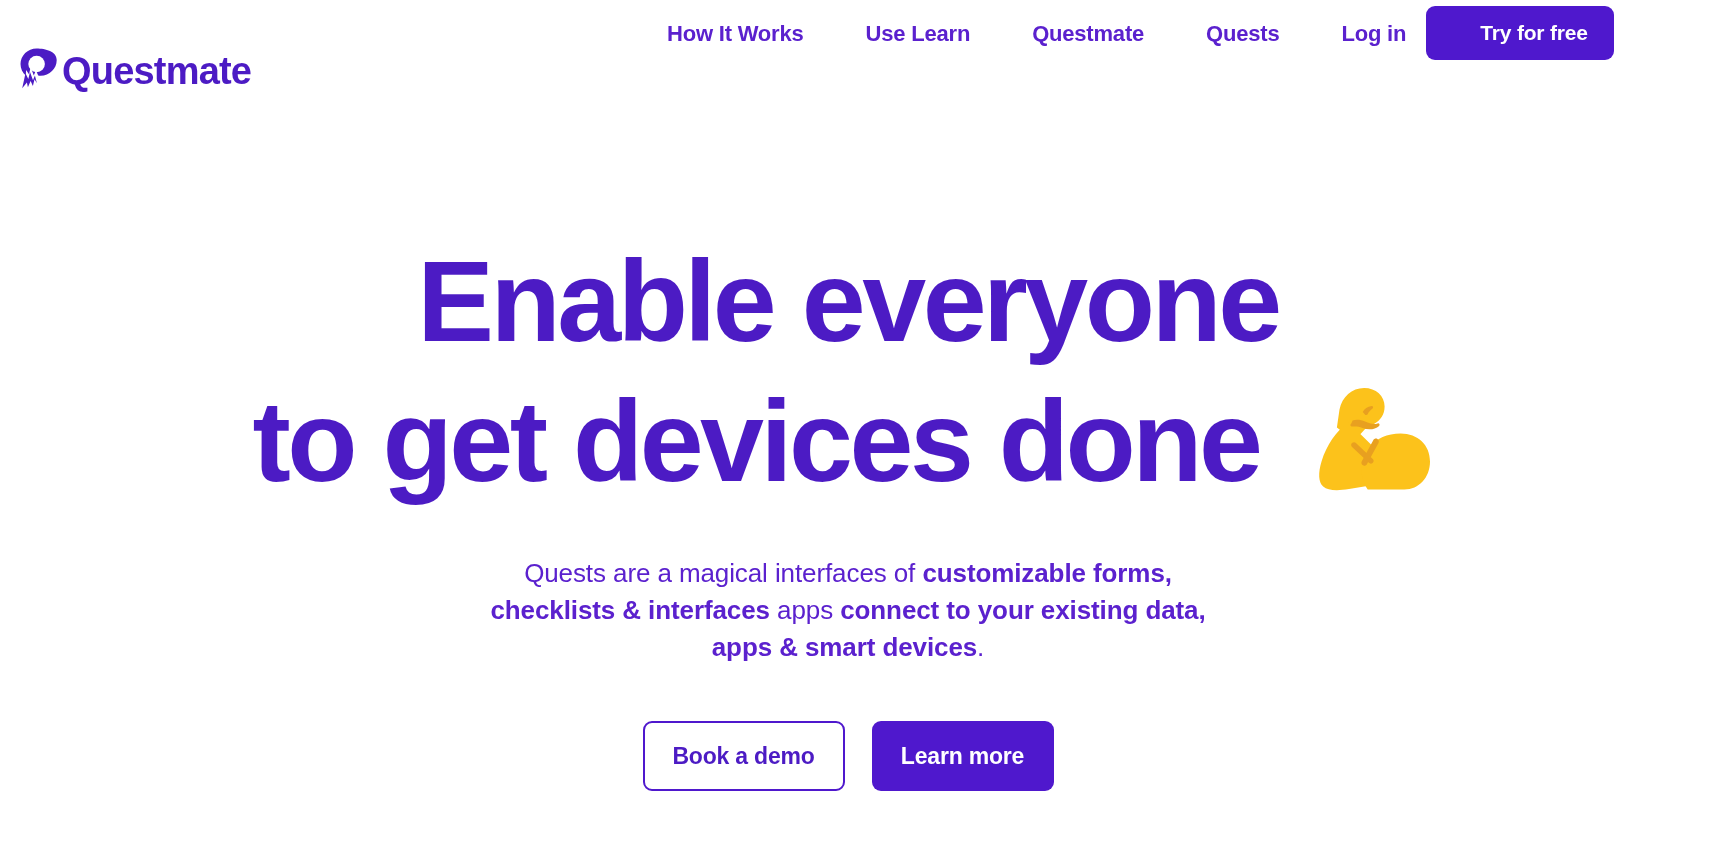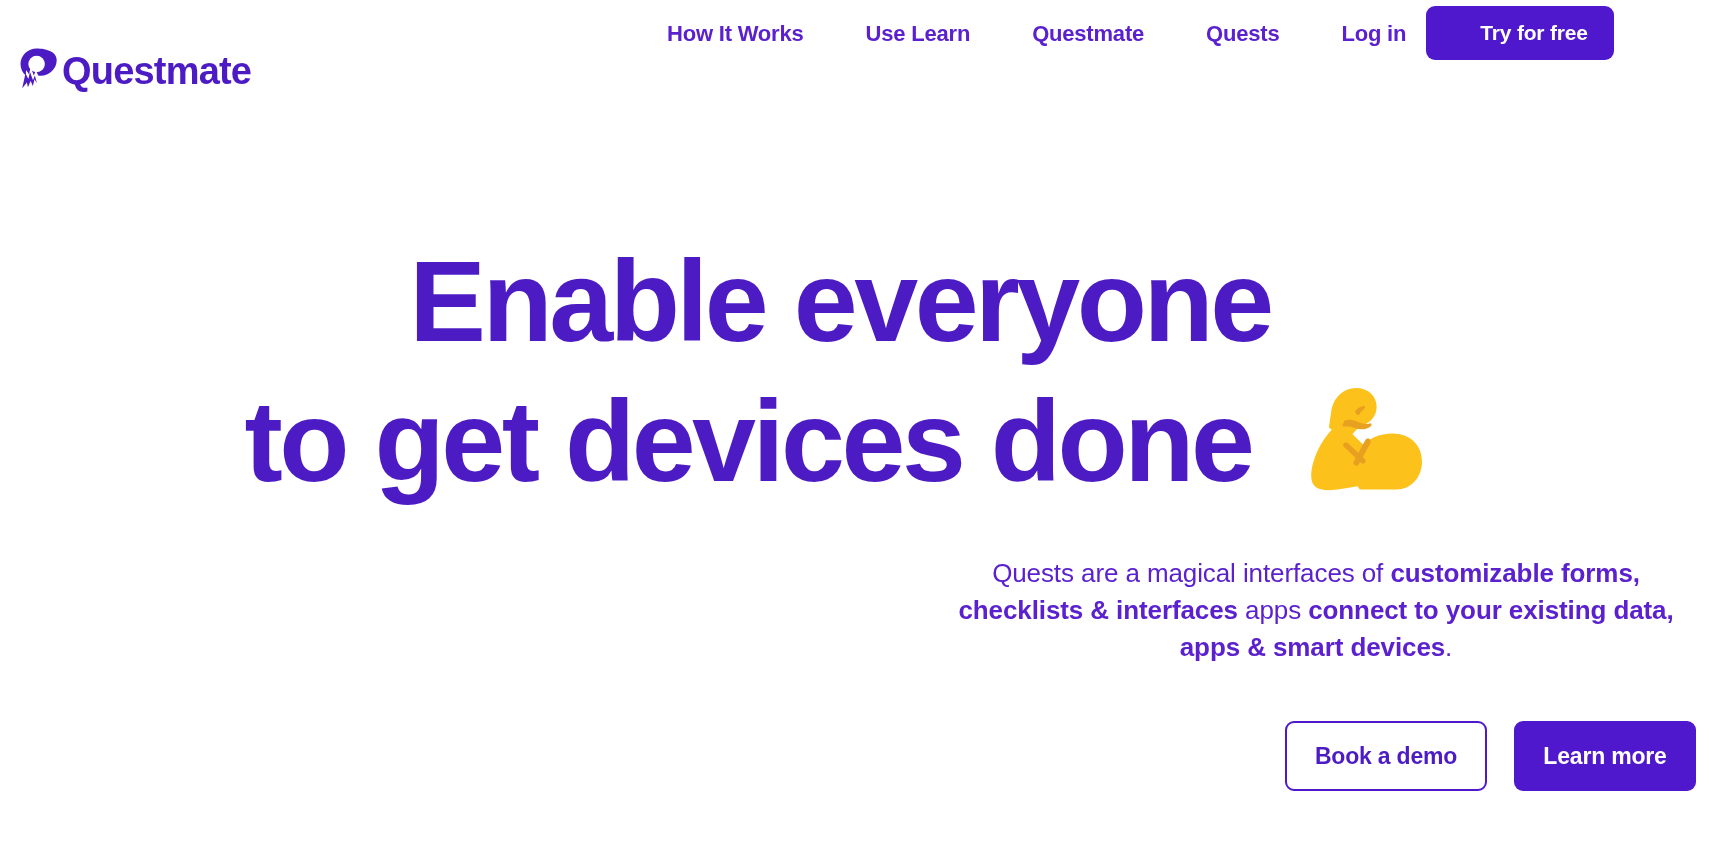--- a/index.html
+++ b/index.html
@@ -102,21 +102,21 @@
   }
 
   
   .hero {
     position: absolute;
     top: 68px; left: 0;
     width: 1696px;
     height: 777px;
     display: flex;
     flex-direction: column;
-    align-items: flex-end;
+    align-items: center;
   }
 
   .hero-title {
     margin-top: 177px;
     width: 1712px;
     text-align: center;
     font-size: 115px;
     line-height: 0.99;
     font-weight: 700;
     letter-spacing: -3.5px;

